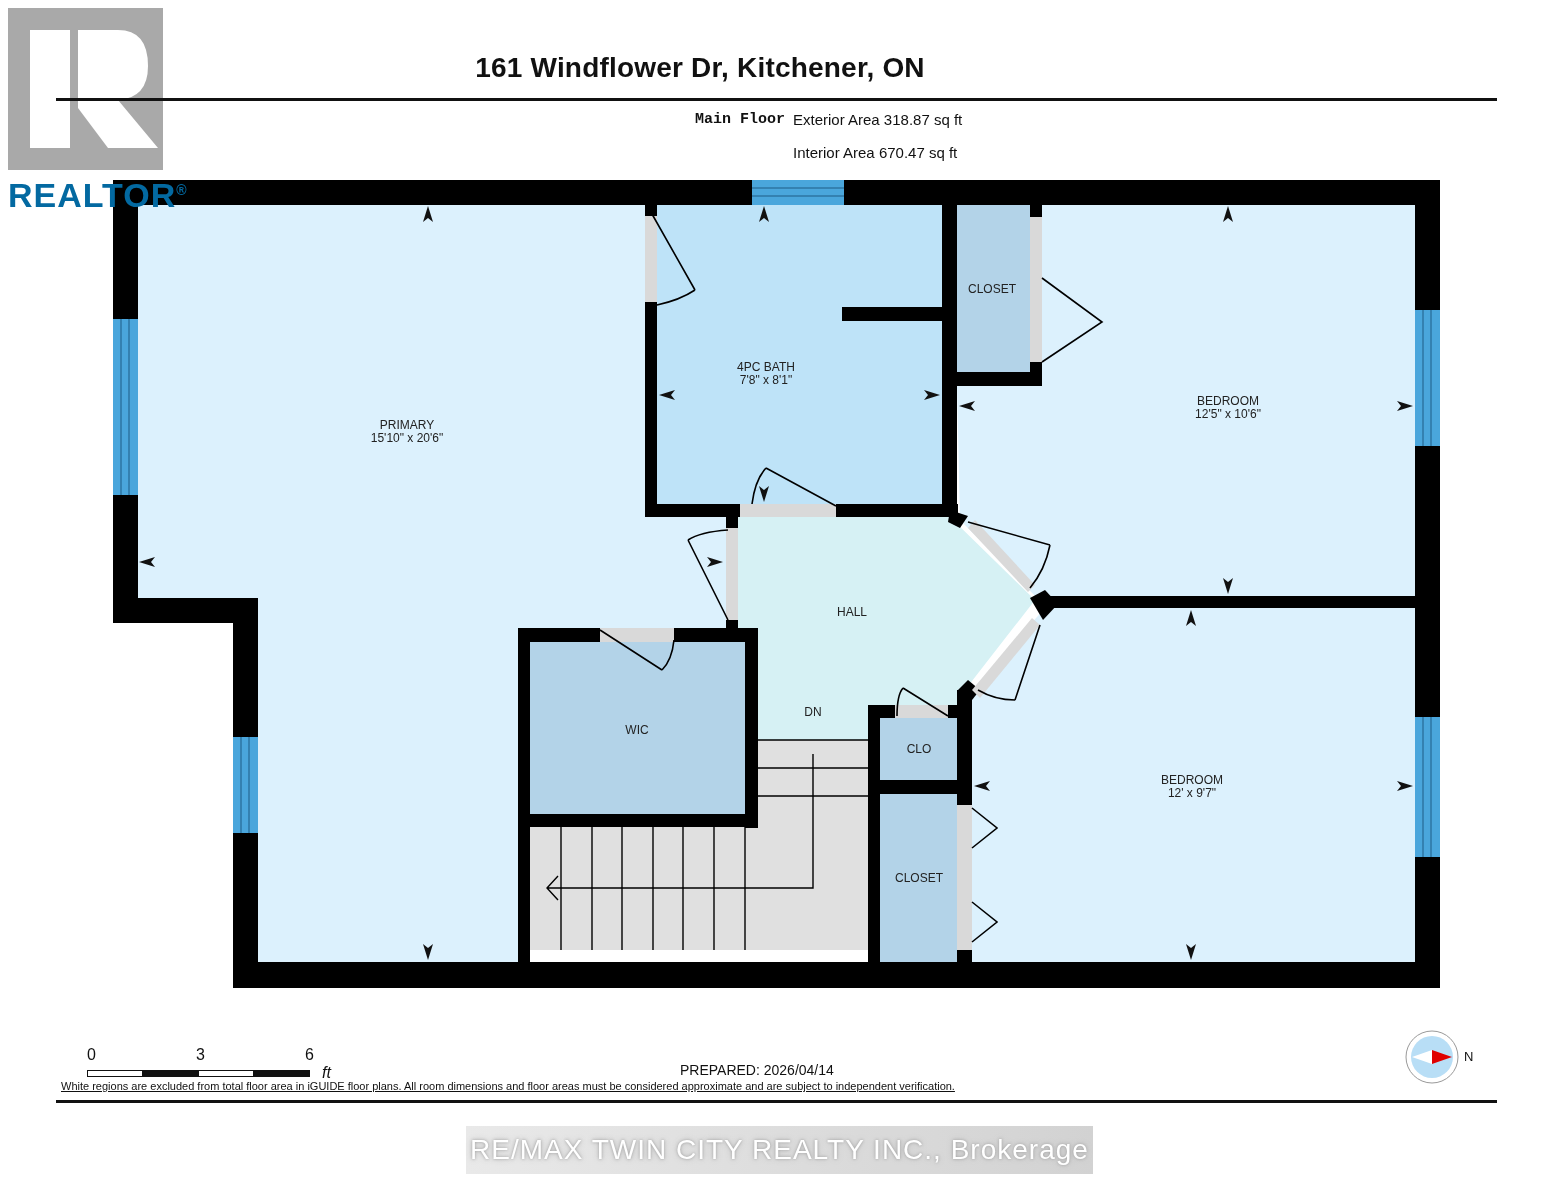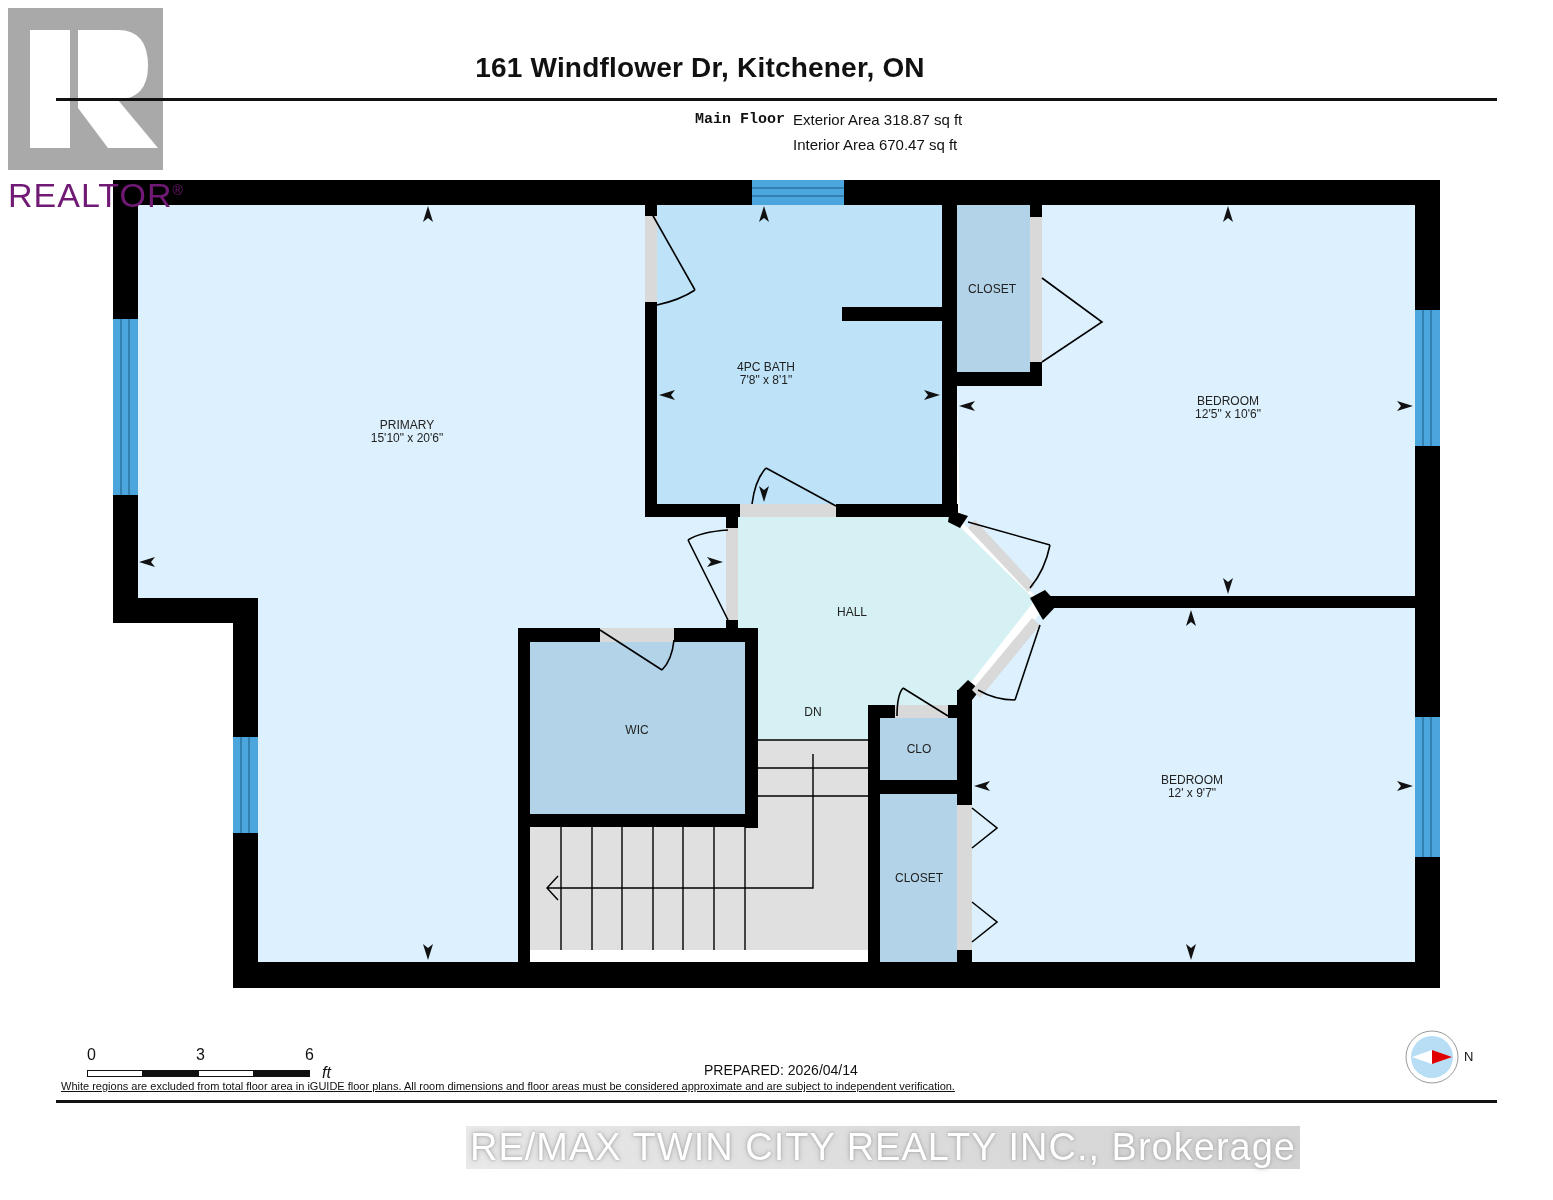--- a/index.html
+++ b/index.html
@@ -5,32 +5,32 @@
   html, body { margin: 0; padding: 0; background: #ffffff; }
   body { width: 1553px; height: 1200px; position: relative; overflow: hidden;
          font-family: "Liberation Sans", sans-serif; color: #111; }
   .abs { position: absolute; }
   .title { left: 0; width: 1400px; top: 52px; text-align: center; font-size: 28px; font-weight: bold; letter-spacing: 0.2px; }
   .rule { left: 56px; width: 1441px; height: 3px; background: #111; }
   .floor-label { left: 695px; top: 111px; font-size: 15px; font-weight: bold; font-family: Liberation Mono, monospace; }
   .area-line { left: 793px; font-size: 15px; }
   .logo { left: 8px; top: 8px; width: 172px; height: 206px; }
   .logo-box { position: absolute; left: 0; top: 0; width: 155px; height: 162px; background: #a9a9a9; }
-  .logo-text { position: absolute; left: 0; top: 168px; font-size: 34px; color: #701a75; letter-spacing: 1px; }
+  .logo-text { position: absolute; left: 0; top: 168px; font-size: 34px; color: #0369a1; letter-spacing: 1px; font-weight: bold; }
   .plan { left: 0; top: 0; }
   .room-label { font-family: "Liberation Sans", sans-serif; font-size: 12px; fill: #222; }
   .scale { left: 87px; top: 1046px; width: 260px; height: 40px; }
   .scale-num { position: absolute; top: 0; font-size: 16px; }
   .scale-bar { position: absolute; top: 24px; height: 7px; border: 1px solid #111; box-sizing: border-box; }
   .scale-unit { position: absolute; left: 235px; top: 18px; font-size: 16px; font-style: italic; }
-  .prepared { left: 704px; top: 1062px; font-size: 14px; }
+  .prepared { left: 680px; top: 1062px; font-size: 14px; }
   .compass { left: 1404px; top: 1030px; width: 70px; height: 56px; }
   .disclaimer { left: 61px; top: 1080px; font-size: 11px; text-decoration: underline; }
-  .brokerage { left: 466px; top: 1126px; font-size: 38px; color: #ffffff; letter-spacing: 1px;
-               text-shadow: 0 0 3px #999, 0 0 6px #bbb; background: linear-gradient(90deg, #e8e8e8 0%, #d0d0d0 100%); padding: 0 4px; opacity: 0.95; }
+  .brokerage { left: 466px; top: 1126px; font-size: 28px; color: #ffffff; letter-spacing: 1px;
+               text-shadow: 0 0 3px #999, 0 0 6px #bbb; background: linear-gradient(90deg, #e8e8e8 0%, #d0d0d0 100%); padding: 8px 4px; opacity: 0.95; }
 </style>
 </head>
 <body>
 
 <svg class="abs plan" width="1553" height="1200" viewBox="0 0 1553 1200">
 
   <g>
 
     <polygon points="137,204 645,204 645,516 737,516 737,628 518,628 518,962 258,962 258,598 137,598" fill="#dcf1fd"></polygon>
 
@@ -208,21 +208,21 @@
       <rect x="70" y="22" width="0" height="0"></rect>
     </svg>
   </div>
   <div class="logo-text"><span>REALTOR</span><sup style="font-size:14px">®</sup></div>
 </div>
 
 <div class="abs title">161 Windflower Dr, Kitchener, ON</div>
 <div class="abs rule" style="top:98px"></div>
 <div class="abs floor-label">Main Floor</div>
 <div class="abs area-line" style="top:111px">Exterior Area 318.87 sq ft</div>
-<div class="abs area-line" style="top:136px">Interior Area 670.47 sq ft</div>
+<div class="abs area-line" style="top:144px">Interior Area 670.47 sq ft</div>
 
 <div class="abs scale">
   <span class="scale-num" style="left:0">0</span>
   <span class="scale-num" style="left:109px">3</span>
   <span class="scale-num" style="left:218px">6</span>
   <div class="scale-bar" style="left:0;width:56px;background:#fff"></div>
   <div class="scale-bar" style="left:55px;width:57px;background:#111"></div>
   <div class="scale-bar" style="left:111px;width:56px;background:#fff"></div>
   <div class="scale-bar" style="left:166px;width:57px;background:#111"></div>
   <span class="scale-unit">ft</span>

